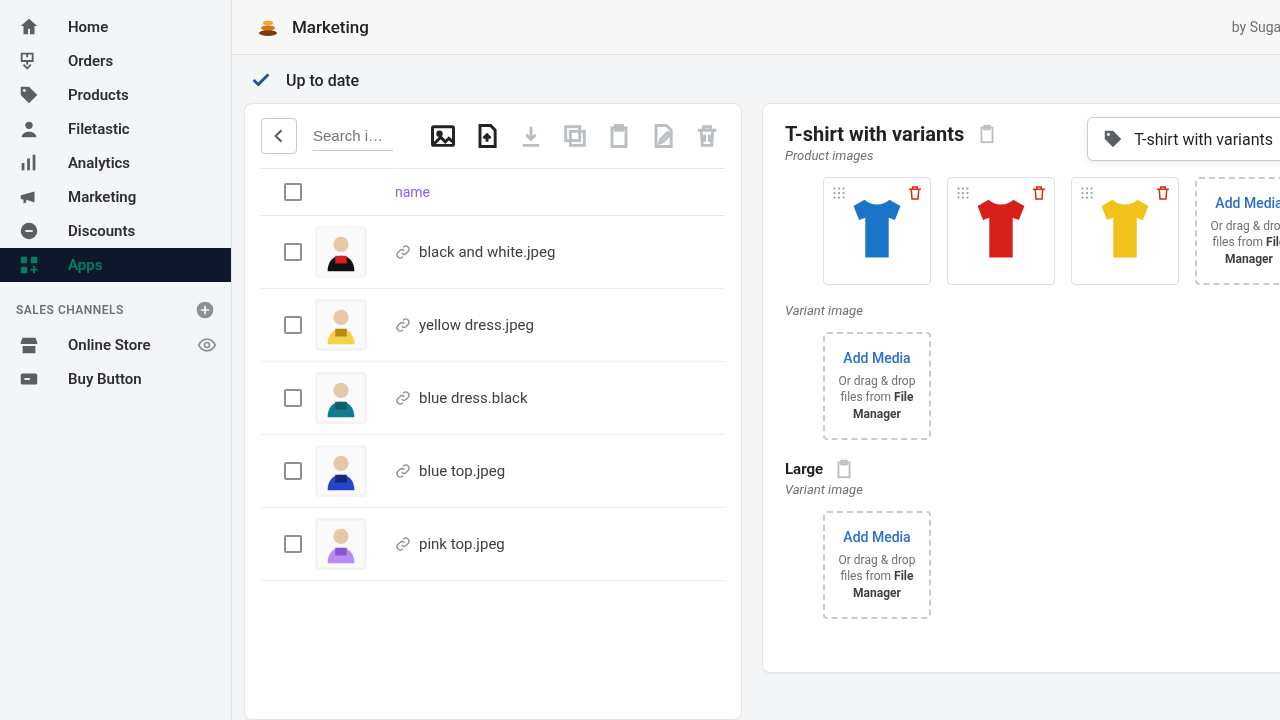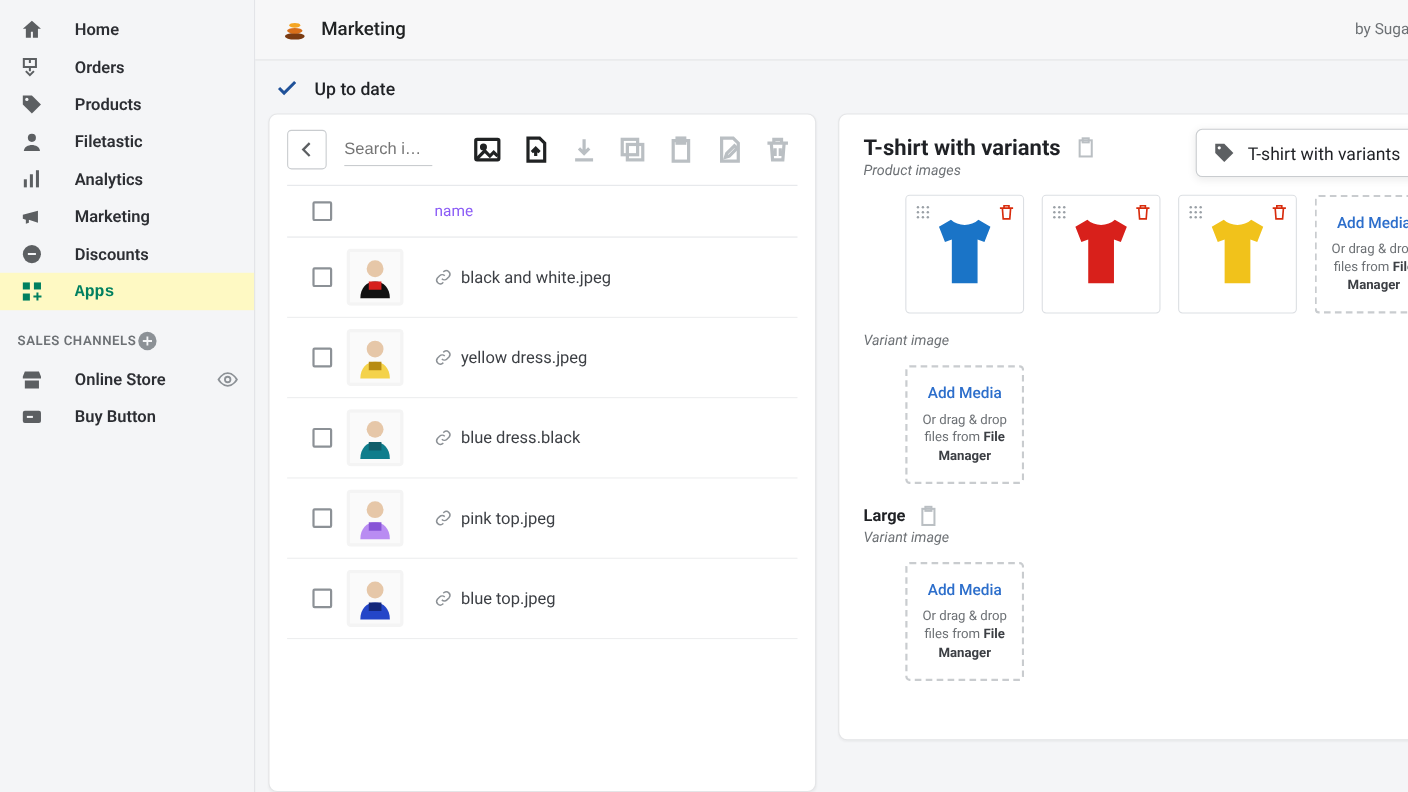--- a/index.html
+++ b/index.html
@@ -15,24 +15,24 @@
   background: #f4f5f7;
   border-right: 1px solid #e1e3e6;
   padding-top: 10px;
 }
 .sidebar-item {
   display: flex; align-items: center;
   height: 34px; padding: 0 14px 0 18px;
   font-size: 15px; font-weight: 600; color: #2c2e33;
   cursor: pointer; gap: 28px;
 }
-.sidebar-item.active { background: #fef9c3; color: #008060; font-family: Liberation Mono, monospace; }
+.sidebar-item.active { background: #0f172a; color: #008060; }
 .sidebar-item.active .side-ico { color: #008060; }
 .side-ico { width: 22px; height: 22px; display:flex; align-items:center; justify-content:center; color:#5c5f62;}
-.sidebar-section { font-size: 12px; letter-spacing: .5px; color:#6d7175; font-weight:600; padding: 18px 16px 8px; display:flex; align-items:center; }
+.sidebar-section { font-size: 12px; letter-spacing: .5px; color:#6d7175; font-weight:600; padding: 18px 16px 8px; display:flex; align-items:center; justify-content:space-between;}
 .sidebar-trail { width:20px; height:20px; color:#8c9196; }
 .sidebar-item .label { flex: 1;}
 .main { flex: 1; display:flex; flex-direction:column; }
 .app-header { height: 55px; display:flex; align-items:center; padding: 0 24px; border-bottom: 1px solid #e1e3e6; background:#f7f7f8;}
 .app-logo { width:24px; height:24px; margin-right:12px; }
 .app-name { font-size:17px; font-weight:500; color:#202223;}
 .app-by { margin-left:auto; font-size:14px; color:#6d7175;}
 .content { flex:1; display:flex; gap: 20px; padding: 0 12px; overflow:hidden; position:relative;}
 .status-row { display:flex; align-items:center; gap: 14px; padding: 14px 18px 12px; font-size:16px; font-weight:500;}
 .status-row .check { color:#1f5199; width:22px; height:22px;}
@@ -342,53 +342,53 @@
             </div>
             <div class="row">
     <span class="chk">
                 <span class="chkbox"></span>
               </span>
     <span class="thumb">
                 <div class="ph" style="background:#f4f4f4">
                   <svg viewBox="0 0 24 24">
                     <rect x="0" y="0" width="24" height="24" fill="#fafafa"></rect>
                     <circle cx="12" cy="8" r="4" fill="#e6c7a8"></circle>
-                    <path d="M5 22c0-5 3-8 7-8s7 3 7 8" fill="#b98cf2"></path>
-                    <path d="M9 14h6v4H9z" fill="#8755d6"></path>
+                    <path d="M5 22c0-5 3-8 7-8s7 3 7 8" fill="#2446c8"></path>
+                    <path d="M9 14h6v4H9z" fill="#14277a"></path>
                   </svg>
                 </div>
               </span>
     <span class="fname">
                 <span class="link-ico"><svg viewBox="0 0 24 24" fill="none" stroke="currentColor" stroke-width="2">
                     <path d="M10 14a5 5 0 0 0 7 0l3-3a5 5 0 0 0-7-7l-1 1"></path>
                     <path d="M14 10a5 5 0 0 0-7 0l-3 3a5 5 0 0 0 7 7l1-1"></path>
                   </svg></span>
-                <span>pink top.jpeg</span>
+                <span>blue top.jpeg</span>
               </span>
             </div>
             <div class="row">
     <span class="chk">
                 <span class="chkbox"></span>
               </span>
     <span class="thumb">
                 <div class="ph" style="background:#f4f4f4">
                   <svg viewBox="0 0 24 24">
                     <rect x="0" y="0" width="24" height="24" fill="#fafafa"></rect>
                     <circle cx="12" cy="8" r="4" fill="#e6c7a8"></circle>
-                    <path d="M5 22c0-5 3-8 7-8s7 3 7 8" fill="#2446c8"></path>
-                    <path d="M9 14h6v4H9z" fill="#14277a"></path>
+                    <path d="M5 22c0-5 3-8 7-8s7 3 7 8" fill="#b98cf2"></path>
+                    <path d="M9 14h6v4H9z" fill="#8755d6"></path>
                   </svg>
                 </div>
               </span>
     <span class="fname">
                 <span class="link-ico"><svg viewBox="0 0 24 24" fill="none" stroke="currentColor" stroke-width="2">
                     <path d="M10 14a5 5 0 0 0 7 0l3-3a5 5 0 0 0-7-7l-1 1"></path>
                     <path d="M14 10a5 5 0 0 0-7 0l-3 3a5 5 0 0 0 7 7l1-1"></path>
                   </svg></span>
-                <span>blue top.jpeg</span>
+                <span>pink top.jpeg</span>
               </span>
             </div>
           </div>
       </div>
     </div>
 
     <div class="right-col">
       <div class="panel right-panel">
         <div class="prod-head">
           <span class="prod-title">T-shirt with variants</span>

